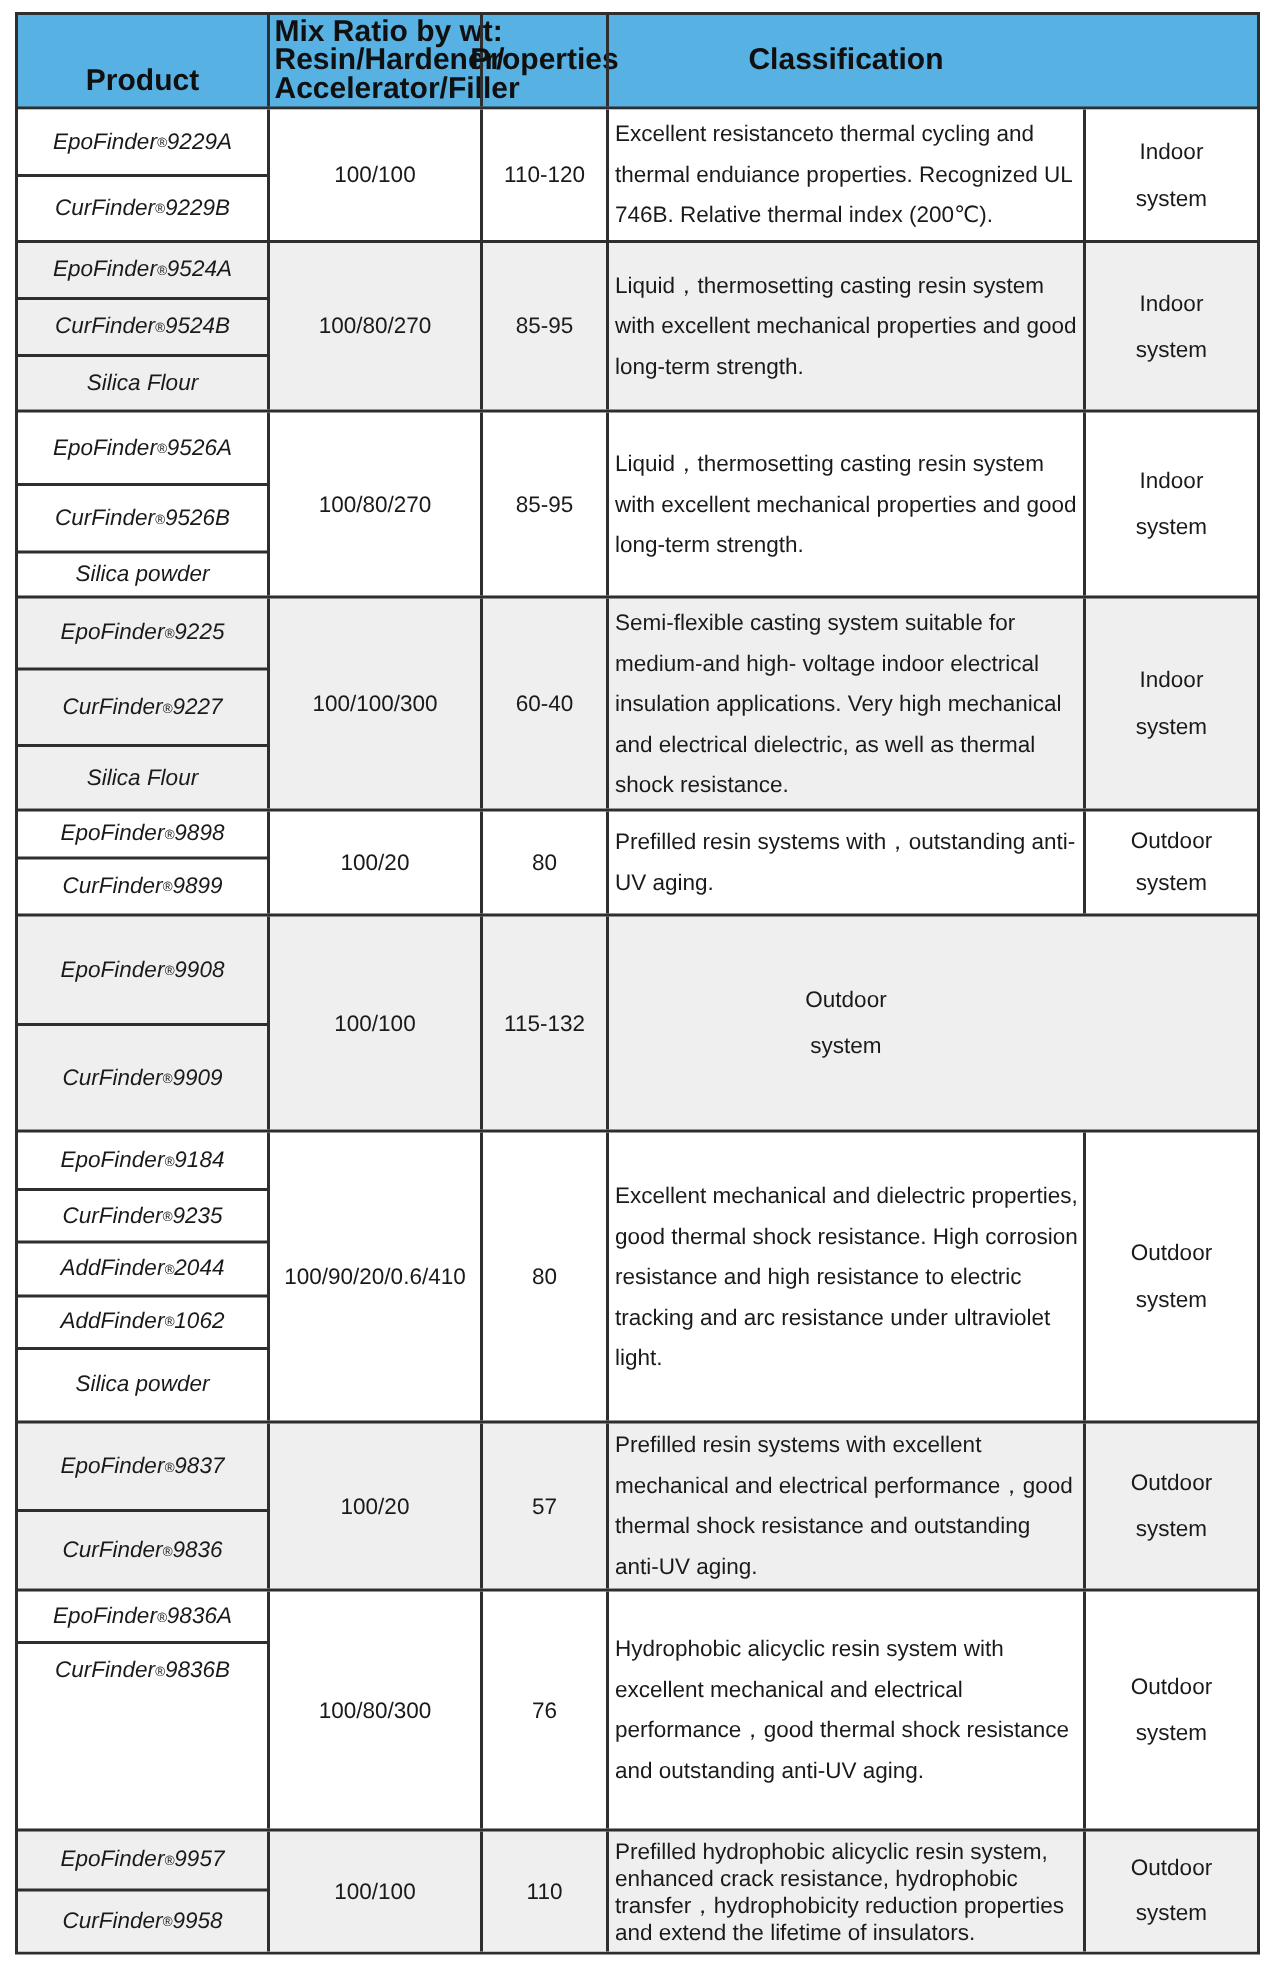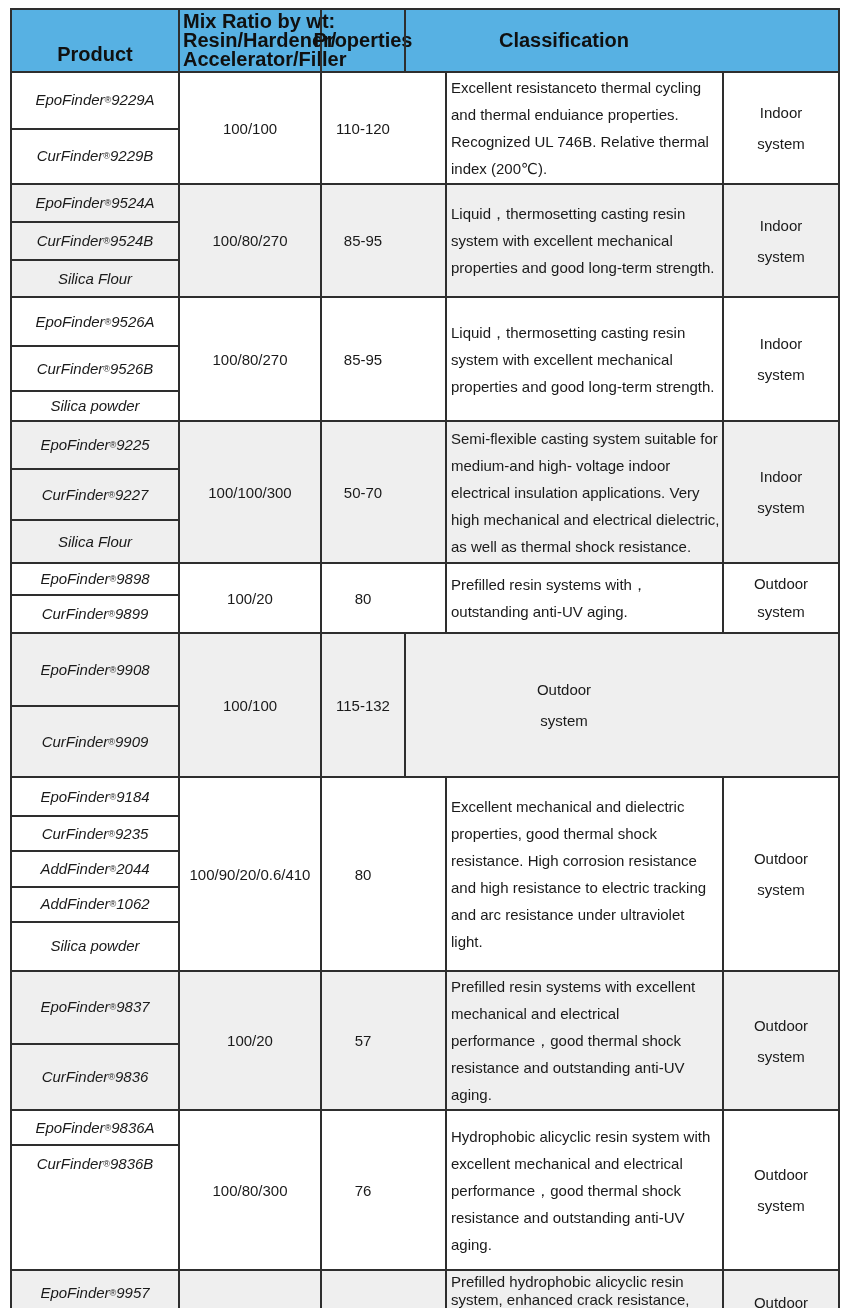--- a/index.html
+++ b/index.html
@@ -51,21 +51,21 @@
   }
   .sub + .sub{border-top:2px solid var(--border);}
   .sub.airy{line-height:37px;}
   .prod sup{font-size:9px;}
   .cell{
     display:flex;align-items:center;justify-content:center;
     font-size:15px;text-align:center;padding:1px 2px;
   }
   .props{
     justify-content:flex-start;text-align:left;
-    padding:1px 2px 1px 4px;line-height:27px;white-space:pre-line;margin-left:41px;
+    padding:1px 2px 1px 4px;line-height:27px;white-space:pre-line;
   }
   .props.tight{line-height:18px;padding-top:2px;}
   .klass{line-height:31px;white-space:pre-line;}
 </style>
 </head>
 <body>
 
 <div class="table">
 
   <div class="grid-row header">
@@ -115,21 +115,21 @@
 system</div>
   </div>
 
   <div class="grid-row row" style="min-height:142px">
     <div class="products">
       <div class="sub prod" style="flex:1 1 46px">EpoFinder<sup>®</sup>9225</div>
       <div class="sub prod" style="flex:1 1 51px">CurFinder<sup>®</sup>9227</div>
       <div class="sub prod" style="flex:1 1 43px">Silica Flour</div>
     </div>
     <div class="cell">100/100/300</div>
-    <div class="cell">50-70</div>
+    <div class="cell">60-40</div>
     <div class="cell props">Semi-flexible casting system suitable for medium-and high- voltage indoor electrical insulation applications. Very high mechanical and electrical dielectric, as well as thermal shock resistance.</div>
     <div class="cell klass">Indoor
 system</div>
   </div>
 
   <div class="grid-row row" style="min-height:70px">
     <div class="products">
       <div class="sub prod" style="flex:1 1 30px;line-height:22px">EpoFinder<sup>®</sup>9898</div>
       <div class="sub prod" style="flex:1 1 38px;line-height:22px">CurFinder<sup>®</sup>9899</div>
     </div>

